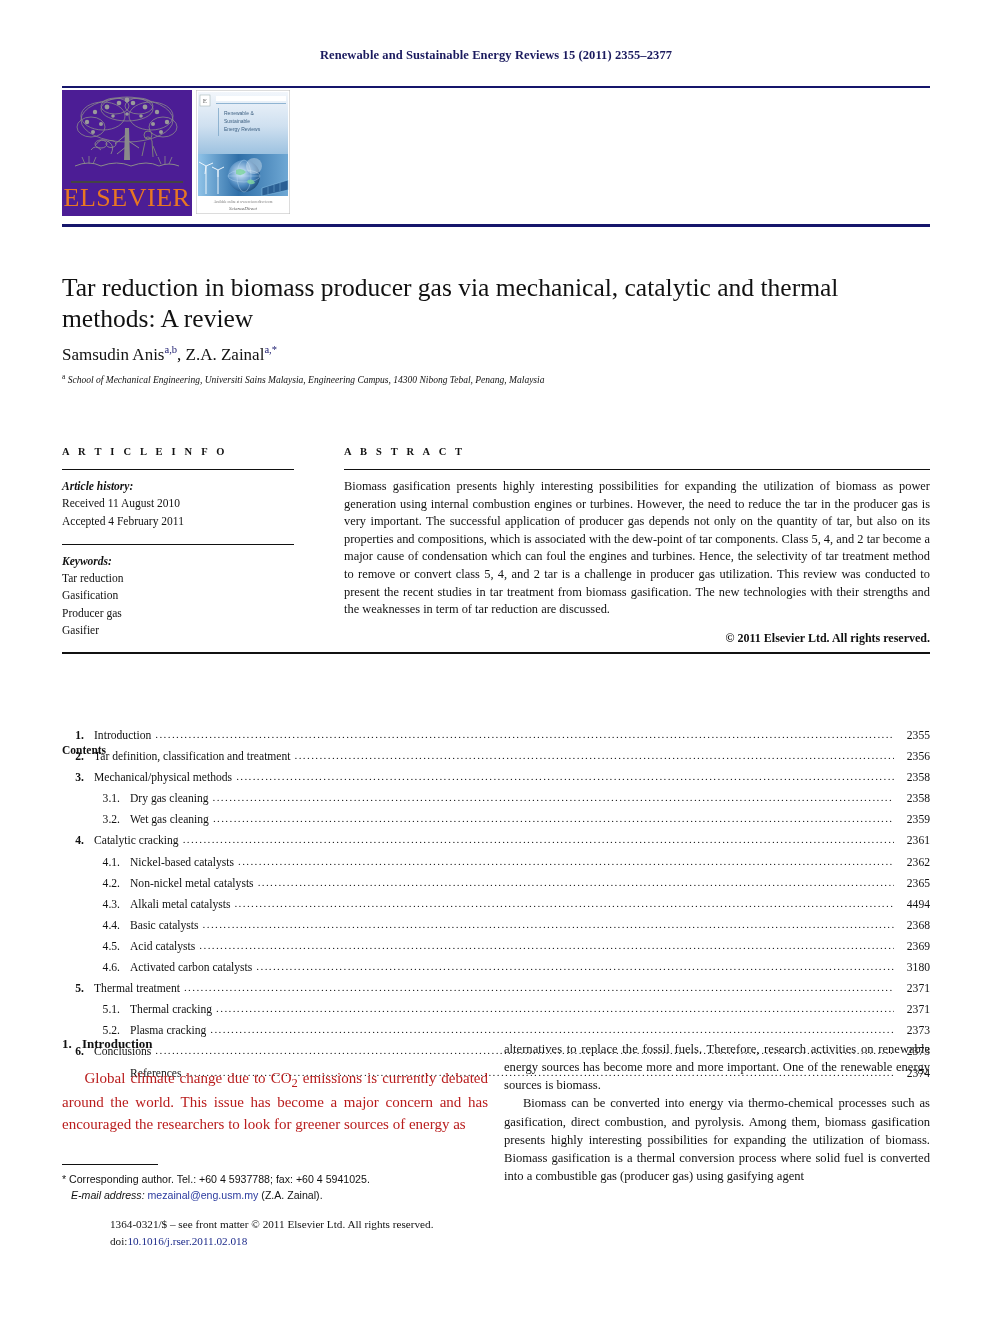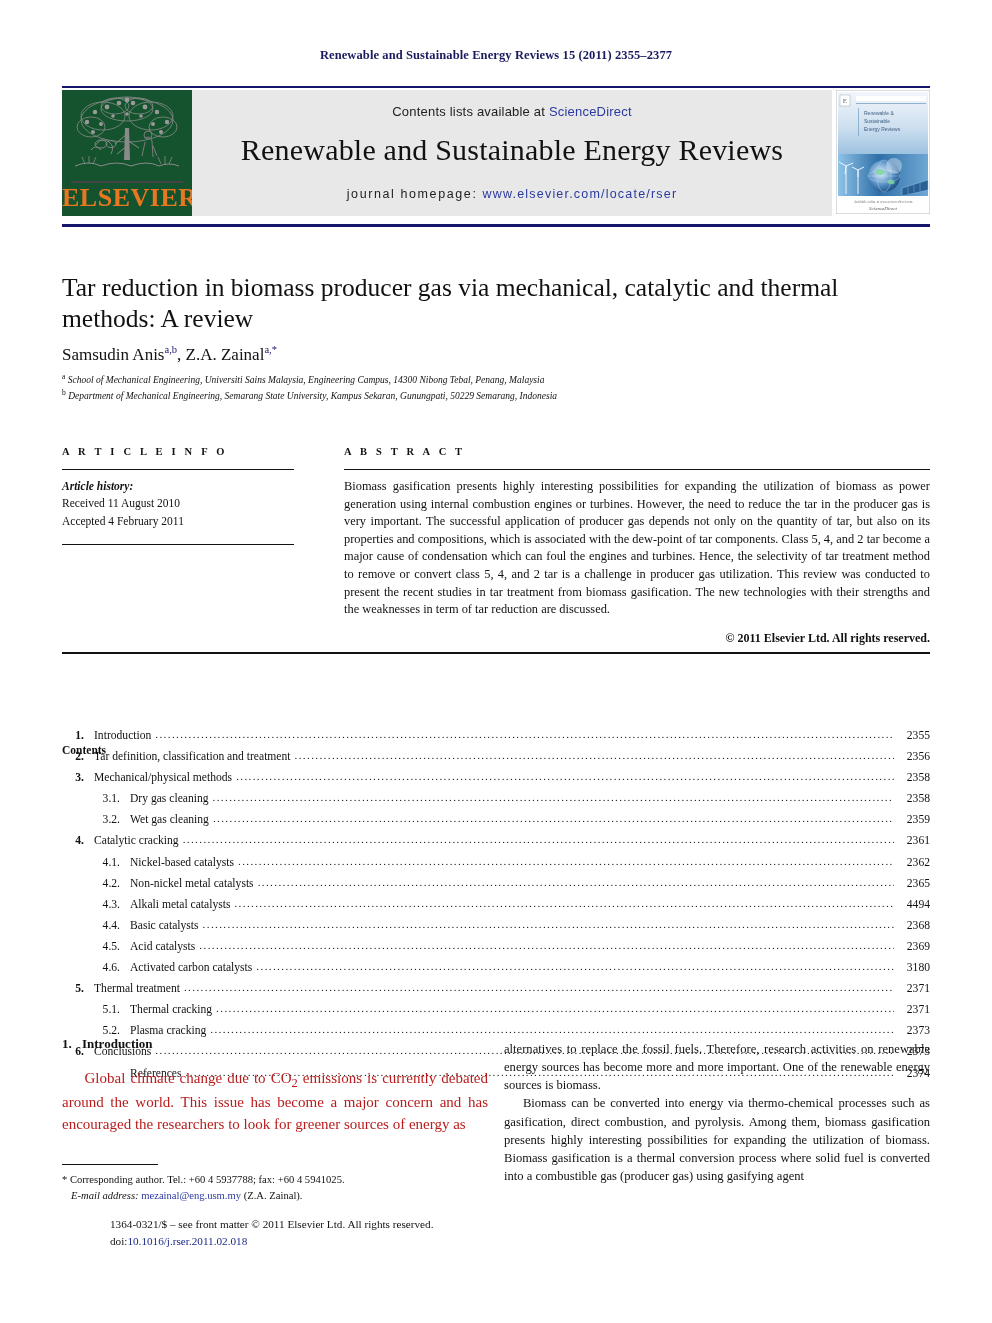--- a/index.html
+++ b/index.html
@@ -48,24 +48,23 @@
     position: absolute;
     left: 0; top: 2px;
     width: 868px; height: 126px;
     display: flex;
     align-items: stretch;
   }
   .elsevier-logo {
     width: 130px;
     flex: 0 0 130px;
     position: relative;
-    background: #14532d;
+    background: #4c1d95;
     padding-top: 4px;
     box-sizing: border-box;
-    font-weight: bold;
   }
   .tree-svg { display:block; margin: 0 auto; }
   .elsevier-word {
     text-align: center;
     font-family: "Liberation Serif", serif;
     font-size: 26px;
     letter-spacing: 0.5px;
     color: #E87722;
     line-height: 1;
     margin-top: 1px;
@@ -290,21 +289,21 @@
   .footnote-rule {
     position: absolute;
     left: 62px; top: 1164px;
     width: 96px; height: 1.4px;
     background: #111;
   }
   .footnote {
     position: absolute;
     left: 62px; top: 1172px;
     width: 426px;
-    font-family: Liberation Serif, serif;
+    font-family: Liberation Sans, sans-serif;
     font-size: 10.6px;
     line-height: 1.48;
     color: #111;
   }
   .footnote .em { font-style: italic; }
   .mail-link { color: #2b3a9e; }
 
   .imprint {
     position: absolute;
     left: 62px; top: 1216px;
@@ -372,29 +371,20 @@
           <path d="M4 72 q14 -6 26 0 q16 -6 30 0 q16 -6 28 0 q10 -4 20 0" stroke="#8a8a8a" stroke-width="1" fill="none"></path>
           <g stroke="#8a8a8a" stroke-width="0.8" fill="none">
             <path d="M14 70 l-3 -7 M18 70 l0 -8 M22 70 l3 -7"></path>
             <path d="M90 70 l-3 -7 M94 70 l0 -8 M98 70 l3 -7"></path>
           </g>
         </svg>
         <div class="elsevier-rule"></div>
         <div class="elsevier-word">ELSEVIER</div>
       </div>
 
-      <div class="journal-band">
-        <div class="contents-line">
-          <span>Contents lists available at </span><span class="sd-link">ScienceDirect</span>
-        </div>
-        <div class="journal-title">Renewable and Sustainable Energy Reviews</div>
-        <div class="homepage-line">
-          <span>journal homepage: </span><span class="homepage-url">www.elsevier.com/locate/rser</span>
-        </div>
-      </div>
 
       <div class="cover-thumb">
         <svg width="94" height="124" viewBox="0 0 94 124">
           <defs>
             <linearGradient id="skyg" x1="0" y1="0" x2="0" y2="1">
               <stop offset="0%" stop-color="#f2f6fb"></stop>
               <stop offset="55%" stop-color="#cfe0f0"></stop>
               <stop offset="100%" stop-color="#9dc2e0"></stop>
             </linearGradient>
             <linearGradient id="photog" x1="0" y1="0" x2="1" y2="0">
@@ -458,34 +448,38 @@
 
   <div class="authors">
     <span>Samsudin Anis</span><sup>a,b</sup>,
     <span>Z.A. Zainal</span><sup>a,*</sup>
   </div>
 
   <div class="affils">
     <div>
       <sup>a</sup> <span>School of Mechanical Engineering, Universiti Sains Malaysia, Engineering Campus, 14300 Nibong Tebal, Penang, Malaysia</span>
     </div>
-    <div>
-      <sup>b</sup> <span>Department of Mechanical Engineering, Semarang State University, Kampus Sekaran, Gunungpati, 50229 Semarang, Indonesia</span>
-    </div>
   </div>
 
   <div class="info-col">
     <div class="sect-head">A R T I C L E    I N F O</div>
     <hr class="hr-thin">
     <div class="info-body">
       <div class="info-label">Article history:</div>
       <div>Received 11 August 2010</div>
       <div>Accepted 4 February 2011</div>
     </div>
     <hr class="hr-mid">
+    <div class="info-body">
+      <div class="info-label">Keywords:</div>
+      <div>Tar reduction</div>
+      <div>Gasification</div>
+      <div>Producer gas</div>
+      <div>Gasifier</div>
+    </div>
   </div>
 
   <div class="abs-col">
     <div class="sect-head">A B S T R A C T</div>
     <hr class="hr-thin">
     <div class="abs-body">Biomass gasification presents highly interesting possibilities for expanding the utilization of biomass as power generation using internal combustion engines or turbines. However, the need to reduce the tar in the producer gas is very important. The successful application of producer gas depends not only on the quantity of tar, but also on its properties and compositions, which is associated with the dew-point of tar components. Class 5, 4, and 2 tar become a major cause of condensation which can foul the engines and turbines. Hence, the selectivity of tar treatment method to remove or convert class 5, 4, and 2 tar is a challenge in producer gas utilization. This review was conducted to present the recent studies in tar treatment from biomass gasification. The new technologies with their strengths and the weaknesses in term of tar reduction are discussed.</div>
     <div class="copyright">© 2011 Elsevier Ltd. All rights reserved.</div>
   </div>
   <div class="abs-rule-bottom"></div>
 

